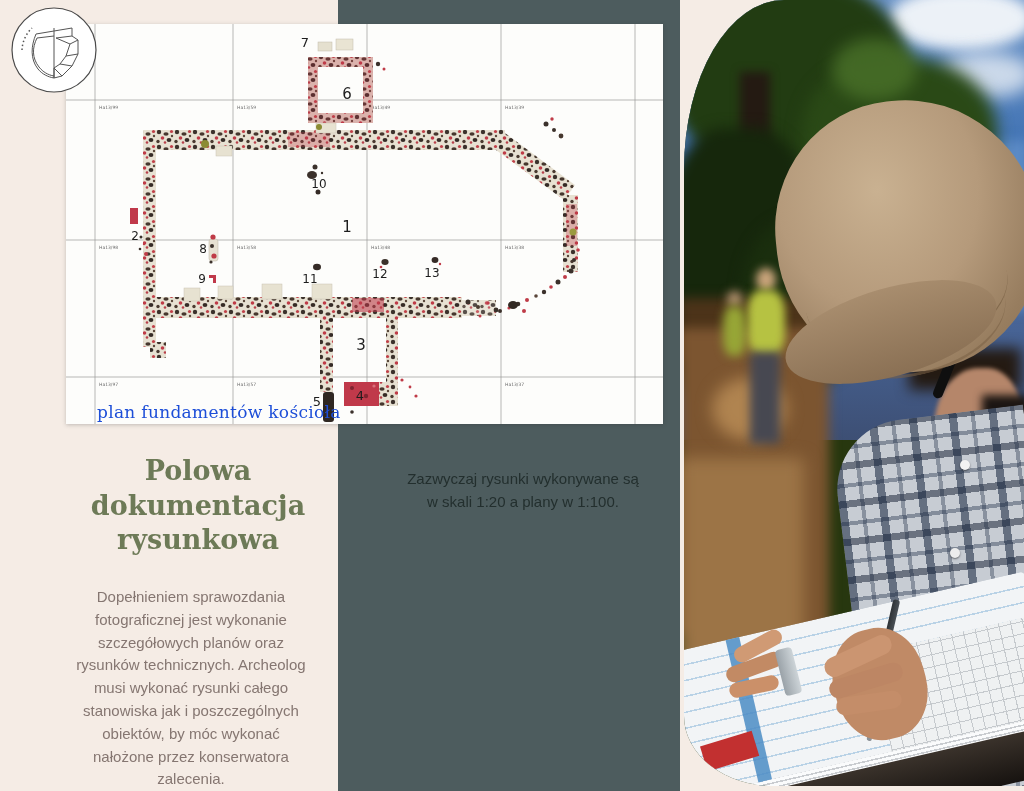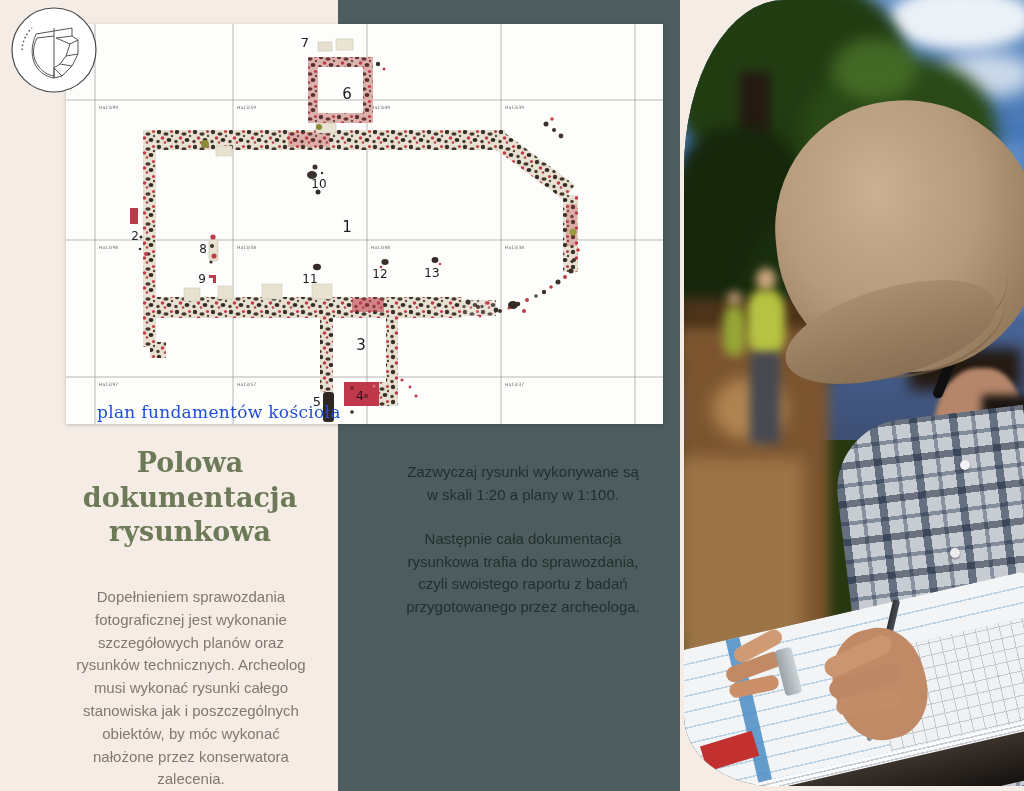--- a/index.html
+++ b/index.html
@@ -25,32 +25,32 @@
   }
   .grid-label{font-family:"DejaVu Sans", sans-serif;font-size:4.5px;fill:#6e6e6e;}
   .feature-number{font-family:"DejaVu Sans", sans-serif;fill:#1d1d1d;}
   
   .logo{position:absolute;left:8px;top:4px;width:92px;height:92px;}
   
   .title{
     position:absolute;left:40px;top:446px;width:300px;
     font-family:"DejaVu Serif", serif;font-weight:bold;
     font-size:27px;line-height:1.28;color:#6d7a57;text-align:center;
-    white-space:pre-line;margin:0;
+    white-space:pre-line;margin:8px;
   }
   .left-body{
     position:absolute;left:38px;top:586px;width:306px;
     font-size:15px;line-height:1.52;color:#857671;text-align:center;
     white-space:pre-line;margin:0;
   }
   .middle-text{
     position:absolute;left:374px;top:456px;width:298px;
     font-size:15px;line-height:1.5;color:#232f2e;text-align:center;
   }
-  .middle-text p{margin:5px;white-space:pre-line;}
+  .middle-text p{margin:12px;white-space:pre-line;}
   .middle-text p + p{margin-top:22px;}
   
   .photo{
     position:absolute;left:684px;top:0;width:340px;height:786px;
     border-top-left-radius:100px 170px;
     border-bottom-left-radius:90px 70px;
     overflow:hidden;background:#27370f;
   }
   .photo div{position:absolute;}
   .ph-sky{left:0;top:0;width:341px;height:440px;
@@ -319,24 +319,20 @@
 rysunków technicznych. Archeolog
 musi wykonać rysunki całego
 stanowiska jak i poszczególnych
 obiektów, by móc wykonać
 nałożone przez konserwatora
 zalecenia.</p>
 
   <div class="middle-text">
     <p>Zazwyczaj rysunki wykonywane są
 w skali 1:20 a plany w 1:100.</p>
-    <p>Następnie cała dokumentacja
-rysunkowa trafia do sprawozdania,
-czyli swoistego raportu z badań
-przygotowanego przez archeologa.</p>
   </div>
 
   <div class="photo">
     <div class="ph-sky"></div>
     <div class="ph-skypatch1"></div>
     <div class="ph-skypatch2"></div>
     <div class="ph-cloud1"></div>
     <div class="ph-cloud2"></div>
     <div class="ph-tree1"></div>
     <div class="ph-tree2"></div>

